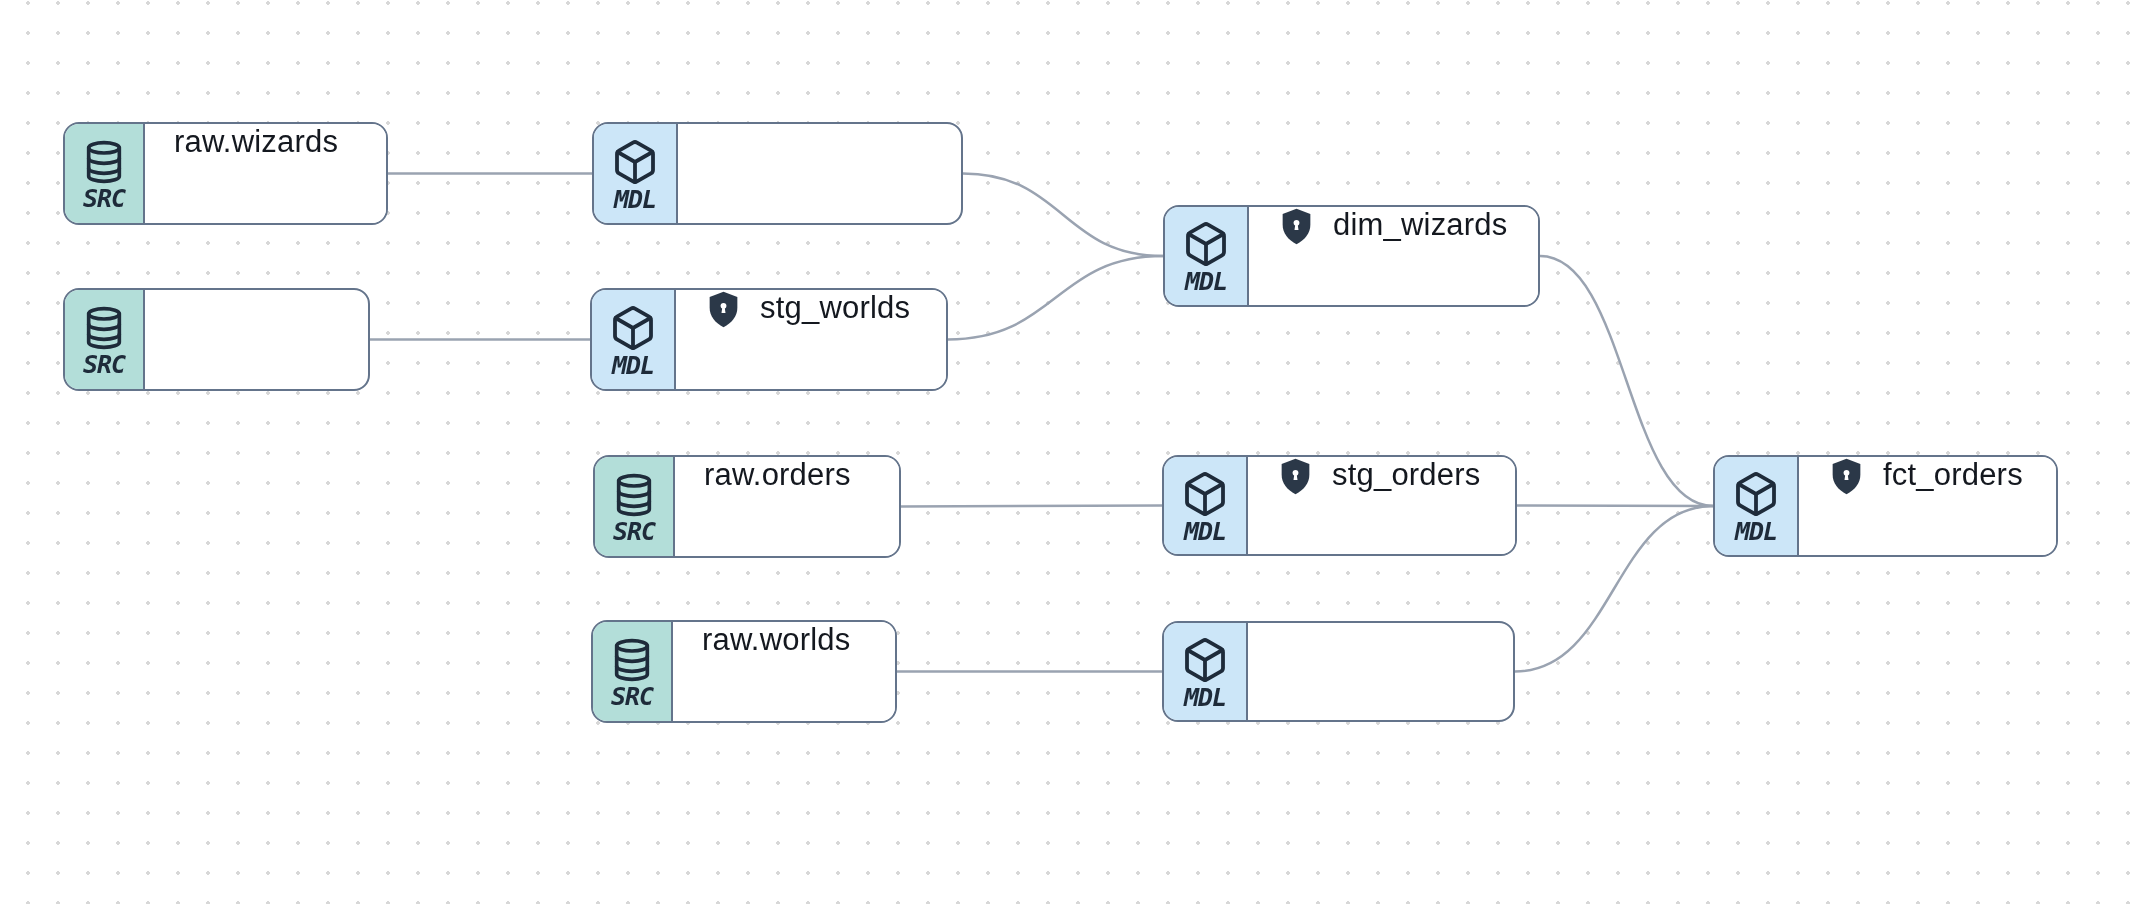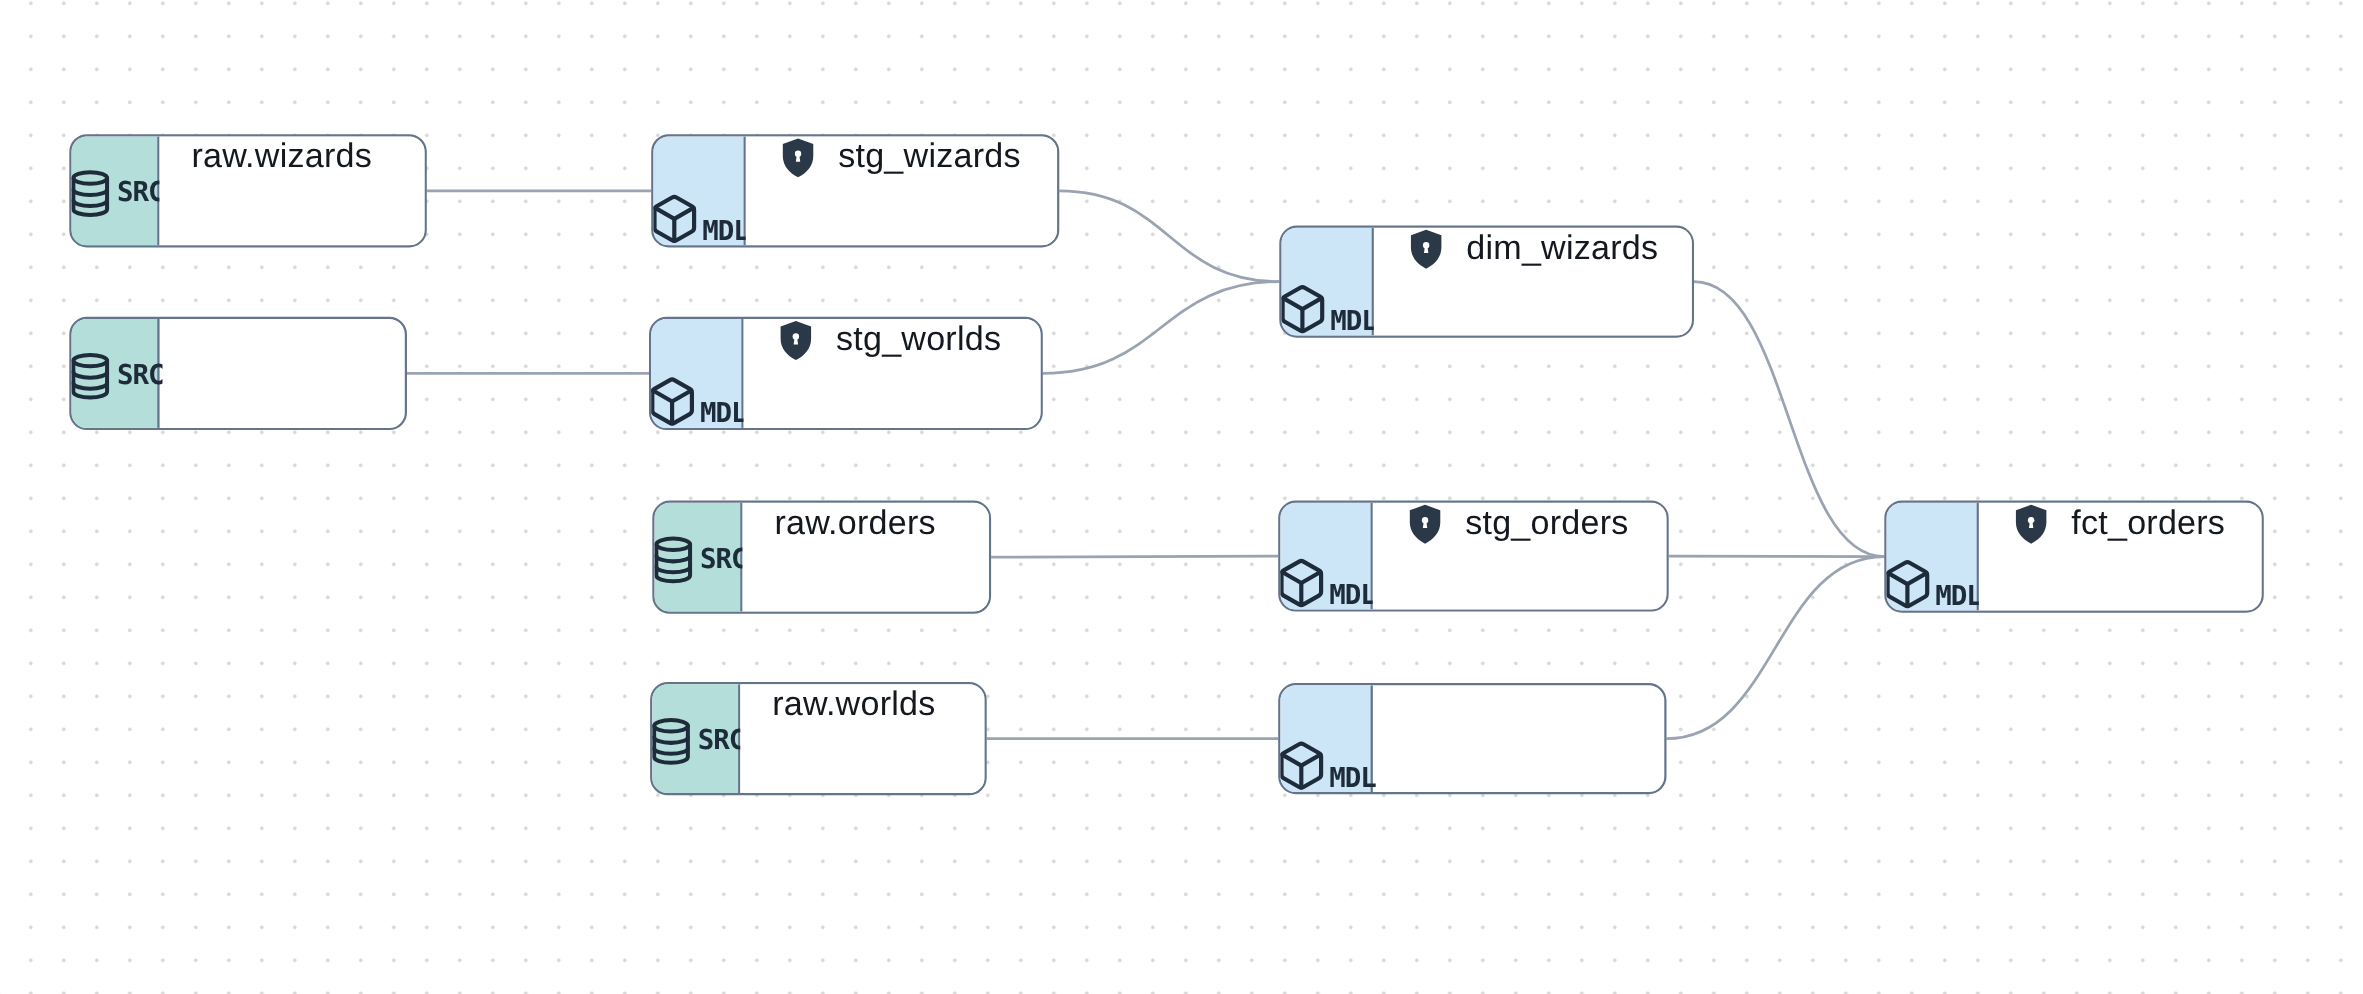--- a/index.html
+++ b/index.html
@@ -23,29 +23,30 @@
     box-sizing:border-box;
     background:#ffffff;
     border:2.5px solid #64748b;
     border-radius:16px;
     overflow:hidden;
     cursor:pointer;
   }
   .node-header{
     flex:0 0 auto;
     display:flex;
-    flex-direction:row;
+    flex-direction:column;
     align-items:center;
     justify-content:center;
     gap:1px;
     border-right:2.5px solid #64748b;
     padding-top:4px;
+    font-style:italic;
   }
   .src .node-header{width:78px;background:#b3ded9;}
-  .mdl .node-header{width:82px;background:#cce6f8;align-items:flex-end;}
+  .mdl .node-header{width:82px;background:#cce6f8;}
   .type-icon{display:block;color:#1e2b3a;line-height:0;}
   .type-icon svg{display:block;}
   .type-label{
     font-family:"DejaVu Sans Mono", monospace;
     font-size:25px;
     font-weight:600;
     letter-spacing:-1px;
     color:#1e2b3a;
     line-height:1.05;
   }
@@ -105,30 +106,20 @@
 
       <span class="type-icon">
         <svg width="48" height="48" viewBox="0 0 24 24" fill="none" stroke="currentColor" stroke-width="1.9" stroke-linecap="round" stroke-linejoin="round">
           <path d="M21 8a2 2 0 0 0-1-1.73l-7-4a2 2 0 0 0-2 0l-7 4A2 2 0 0 0 3 8v8a2 2 0 0 0 1 1.73l7 4a2 2 0 0 0 2 0l7-4A2 2 0 0 0 21 16Z"></path>
           <path d="m3.3 7 8.7 5 8.7-5"></path>
           <path d="M12 22V12"></path>
         </svg>
       </span>
       <span class="type-label">MDL</span>
     </div>
-    <div class="node-body">
-      <span class="shield">
-        <svg width="37" height="40" viewBox="0 0 24 26">
-          <path fill="#2b3848" d="M12 1.2 21 4.5v7.1c0 5.6-3.6 9.9-9 12.6-5.4-2.7-9-7-9-12.6V4.5z"></path>
-          <circle cx="12" cy="10.3" r="1.9" fill="#ffffff"></circle>
-          <path d="M11.2 11.4h1.6l.5 3.6h-2.6z" fill="#ffffff"></path>
-        </svg>
-      </span>
-      <span class="node-title">stg_wizards</span>
-    </div>
   </div>
     <div class="node src" style="left: 63px; top: 288px; width: 307px; height: 103px;">
     <div class="node-header">
       <span class="type-icon">
         <svg width="46" height="46" viewBox="0 0 24 24" fill="none" stroke="currentColor" stroke-width="1.9" stroke-linecap="round" stroke-linejoin="round">
           <ellipse cx="12" cy="4.6" rx="8" ry="2.7"></ellipse>
           <path d="M4 4.6v14.8c0 1.5 3.58 2.7 8 2.7s8-1.2 8-2.7V4.6"></path>
           <path d="M4 10c0 1.5 3.58 2.7 8 2.7s8-1.2 8-2.7"></path>
           <path d="M4 15.2c0 1.5 3.58 2.7 8 2.7s8-1.2 8-2.7"></path>
         </svg>

